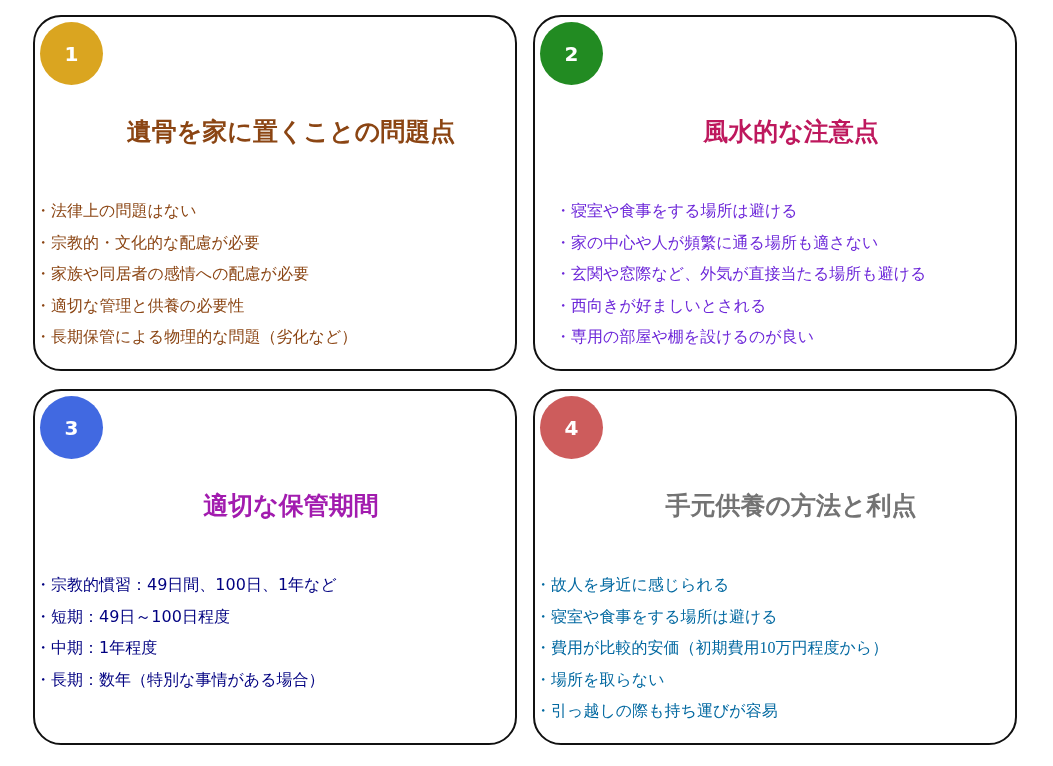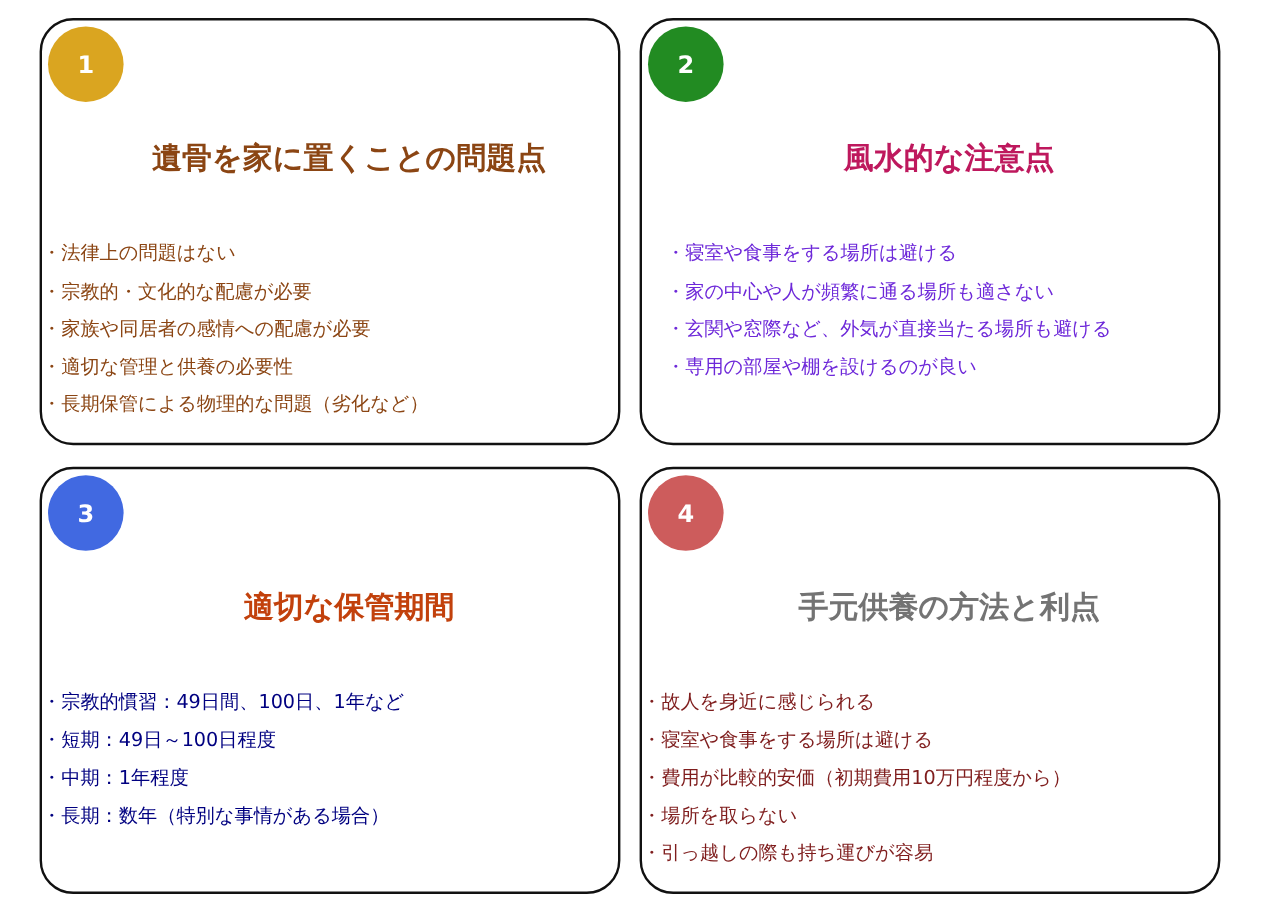--- a/index.html
+++ b/index.html
@@ -49,38 +49,39 @@
   </ul>
 </div>
 
 <div class="card" id="card-2">
   <div class="badge" style="background: rgb(34, 139, 34);">2</div>
   <div class="title" style="color: #be185d; text-align: center;">風水的な注意点</div>
   <ul class="items" style="color: #6d28d9; margin-left: 20px;">
     <li>寝室や食事をする場所は避ける</li>
     <li>家の中心や人が頻繁に通る場所も適さない</li>
     <li>玄関や窓際など、外気が直接当たる場所も避ける</li>
+    <li>西向きが好ましいとされる</li>
     <li>専用の部屋や棚を設けるのが良い</li>
   </ul>
 </div>
 
 <div class="card" id="card-3">
   <div class="badge" style="background: rgb(65, 105, 225);">3</div>
-  <div class="title" style="color: #c2410c;">適切な保管期間</div>
+  <div class="title" style="color: #a21caf;">適切な保管期間</div>
   <ul class="items" style="color: rgb(0, 0, 128);">
     <li>宗教的慣習：49日間、100日、1年など</li>
     <li>短期：49日～100日程度</li>
     <li>中期：1年程度</li>
     <li>長期：数年（特別な事情がある場合）</li>
   </ul>
 </div>
 
 <div class="card" id="card-4">
   <div class="badge" style="background: rgb(205, 92, 92);">4</div>
   <div class="title" style="color: #737373;">手元供養の方法と利点</div>
-  <ul class="items" style="color: #7f1d1d;">
+  <ul class="items" style="color: #0369a1; font-family: Liberation Serif, serif;">
     <li>故人を身近に感じられる</li>
     <li>寝室や食事をする場所は避ける</li>
     <li>費用が比較的安価（初期費用10万円程度から）</li>
     <li>場所を取らない</li>
     <li>引っ越しの際も持ち運びが容易</li>
   </ul>
 </div>
 
 </body></html>

